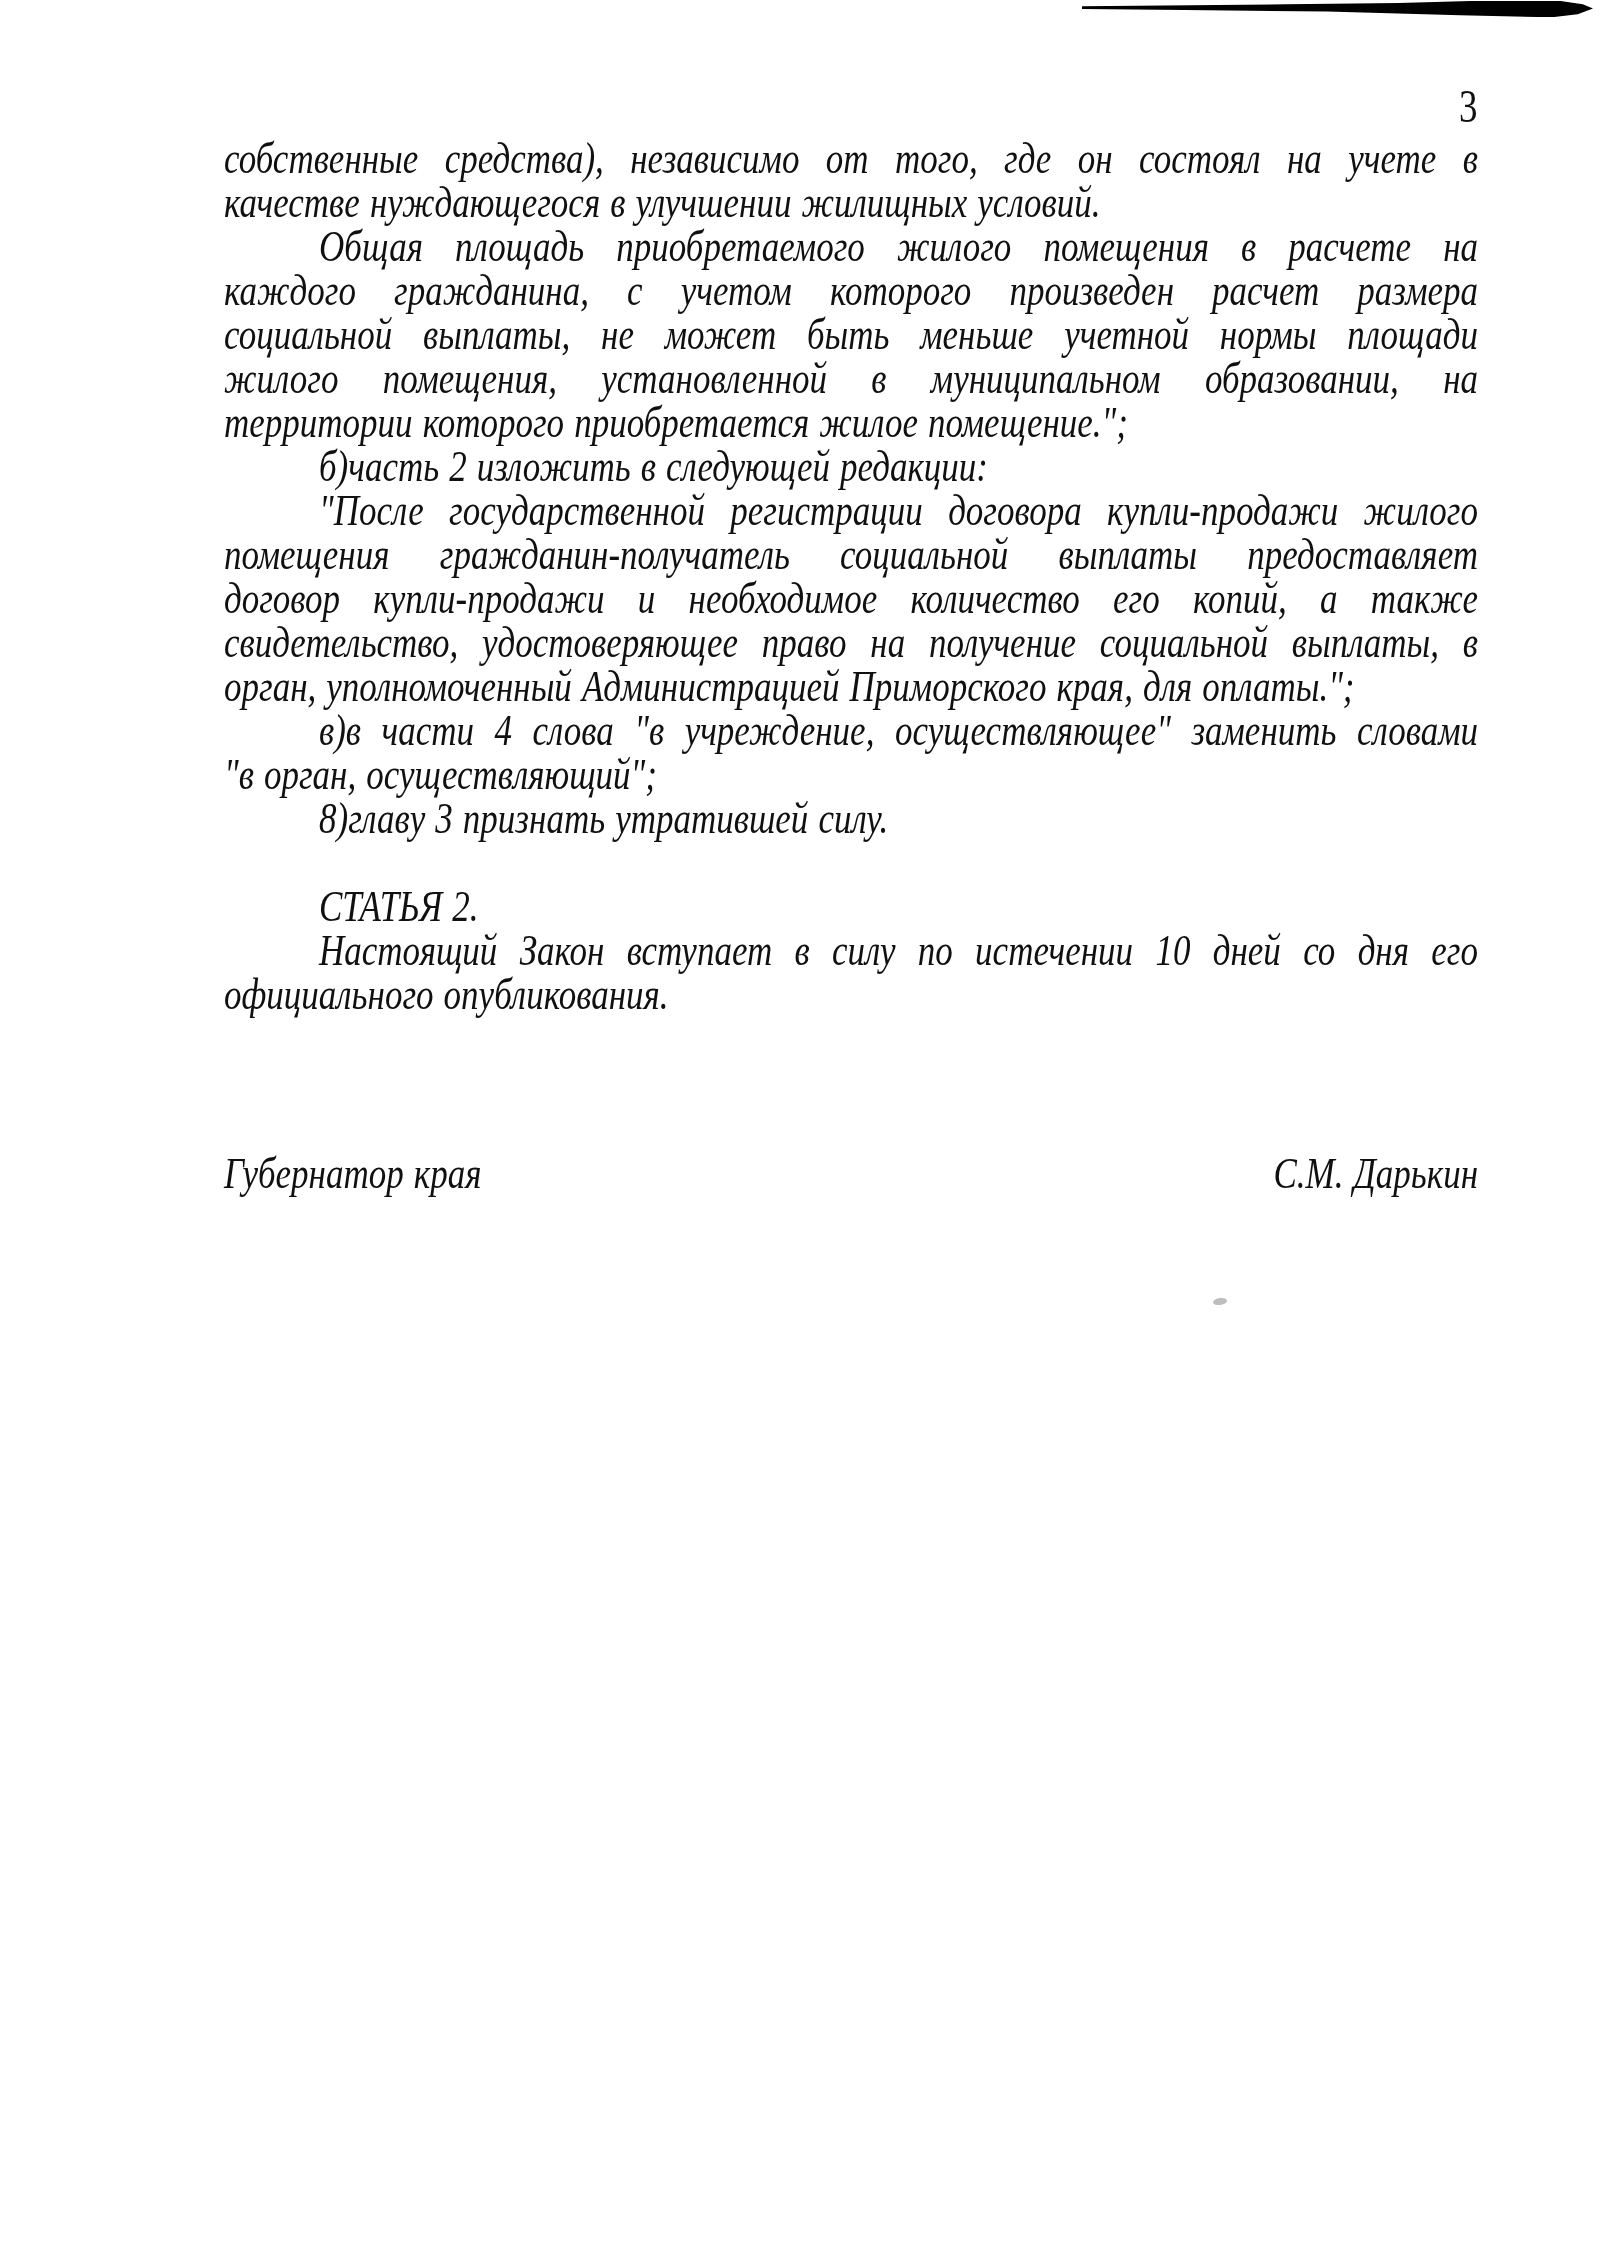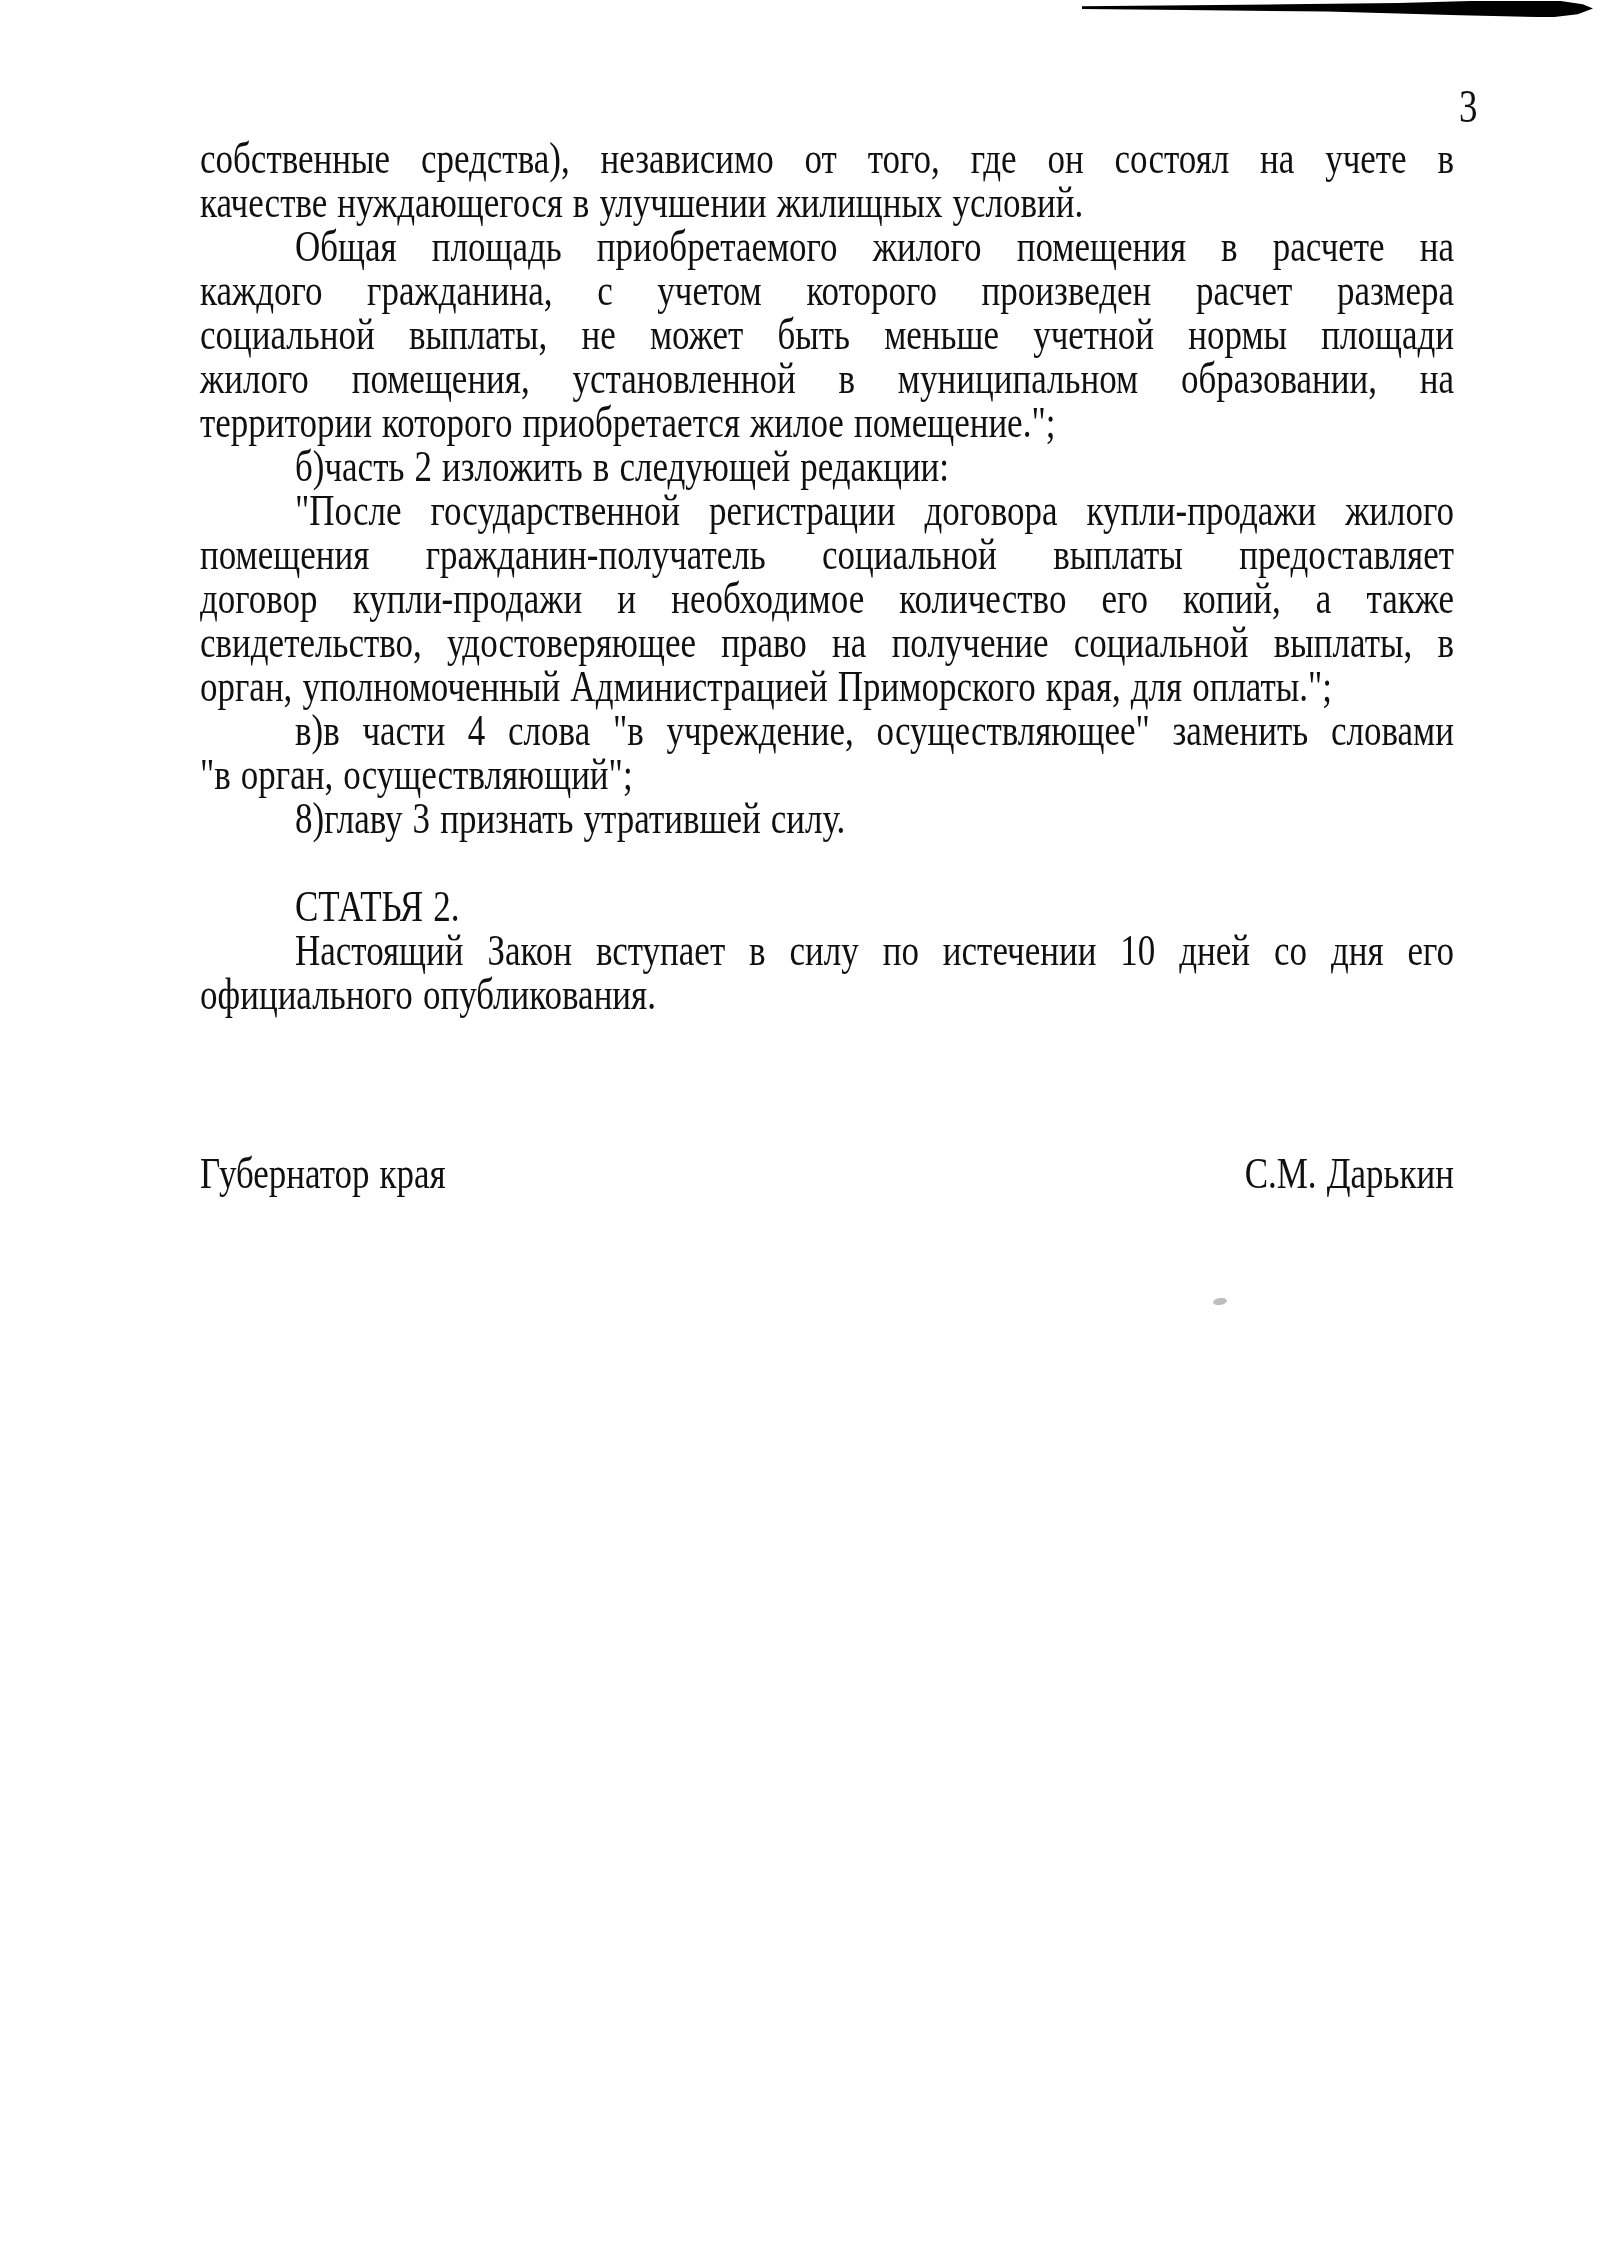--- a/index.html
+++ b/index.html
@@ -24,26 +24,27 @@
   }
   .pagenum {
     position: absolute;
     left: 1459px;
     top: 82px;
     font-size: 37px;
     line-height: 40px;
   }
   .doc {
     position: absolute;
-    left: 200px;
+    left: 224px;
     top: 132px;
     width: 1254px;
     font-size: 35px;
     line-height: 44px;
     word-spacing: 1.3px;
+    font-style: italic;
   }
   
   .ln {
     transform: scaleY(1.24);
     transform-origin: 0 0;
     white-space: normal;
   }
   .j { text-align: justify; text-align-last: justify; }
   .ind { text-indent: 95px; }
   .gap-above { margin-top: 44px; }

